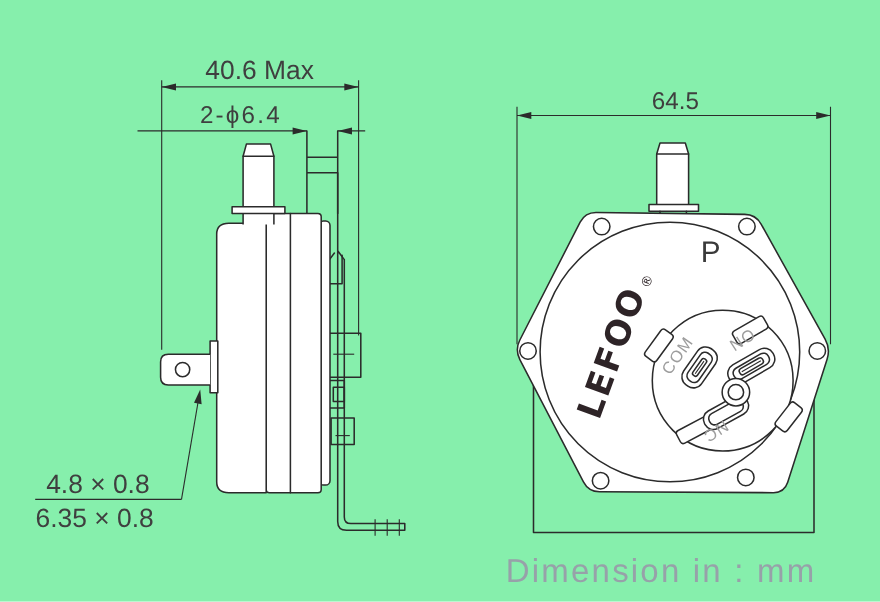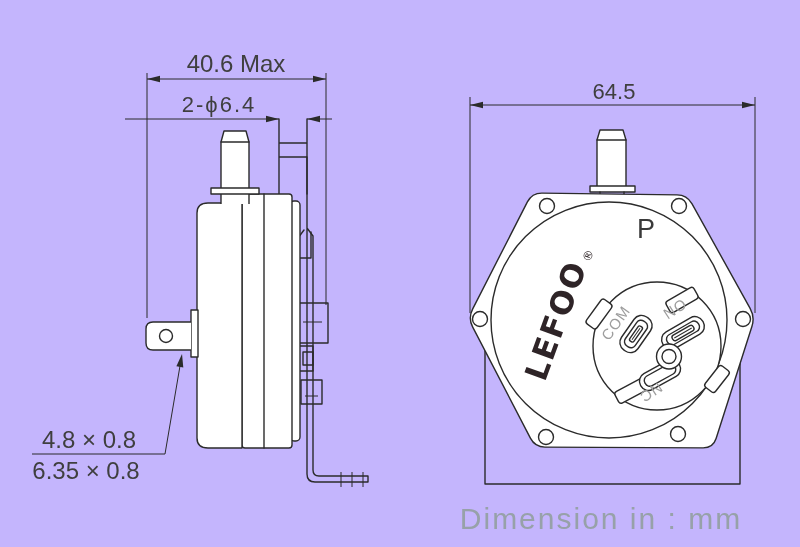--- a/index.html
+++ b/index.html
@@ -1,20 +1,20 @@
 <!DOCTYPE html>
 <html style="--line: #2b2b2b; --dim_text: #3f3f3f; --brand_text: #2e2427; --terminal_label: #9d9d9d; --footer_text: #97a1a9;"><head>
 <meta charset="utf-8">
 <style>
   :root{
     --line:#2b2b2b; --dim_text:#3f3f3f; --brand_text:#2e2427;
     --terminal_label:#9d9d9d; --footer_text:#97a1a9;
   }
   html,body{margin:0;padding:0;background:#fff;}
-  .stage{position:relative;width:800px;height:547px;background:#c4b5fd;overflow:hidden;}
+  .stage{position:relative;width:800px;height:547px;background:#86efac;overflow:hidden;}
   svg{display:block;}
   .ln{fill:none;stroke:var(--line);stroke-width:1.4;stroke-linecap:round;stroke-linejoin:round;}
   .fw{fill:#fff;stroke:var(--line);stroke-width:1.4;stroke-linejoin:round;}
   .dim{fill:none;stroke:var(--line);stroke-width:1;}
   .arr{fill:var(--line);stroke:none;}
   text{text-anchor:middle;}
   .t-dim{fill:var(--dim_text);font-family:"Liberation Sans","DejaVu Sans",sans-serif;font-size:22px;}
   .t-dim-lg{font-size:24px;}
   .t-dim-sp{letter-spacing:2px;}
   .t-brand{fill:var(--brand_text);font-family:"DejaVu Sans",sans-serif;font-weight:bold;font-size:31px;letter-spacing:2px;}

